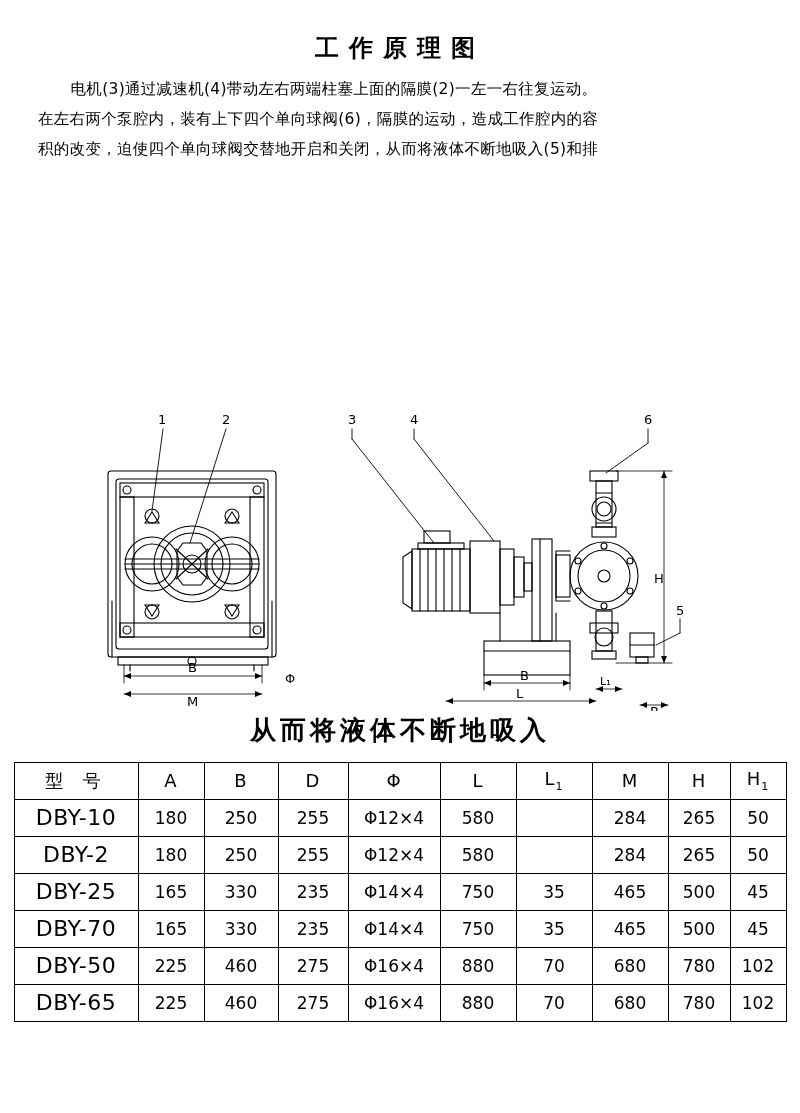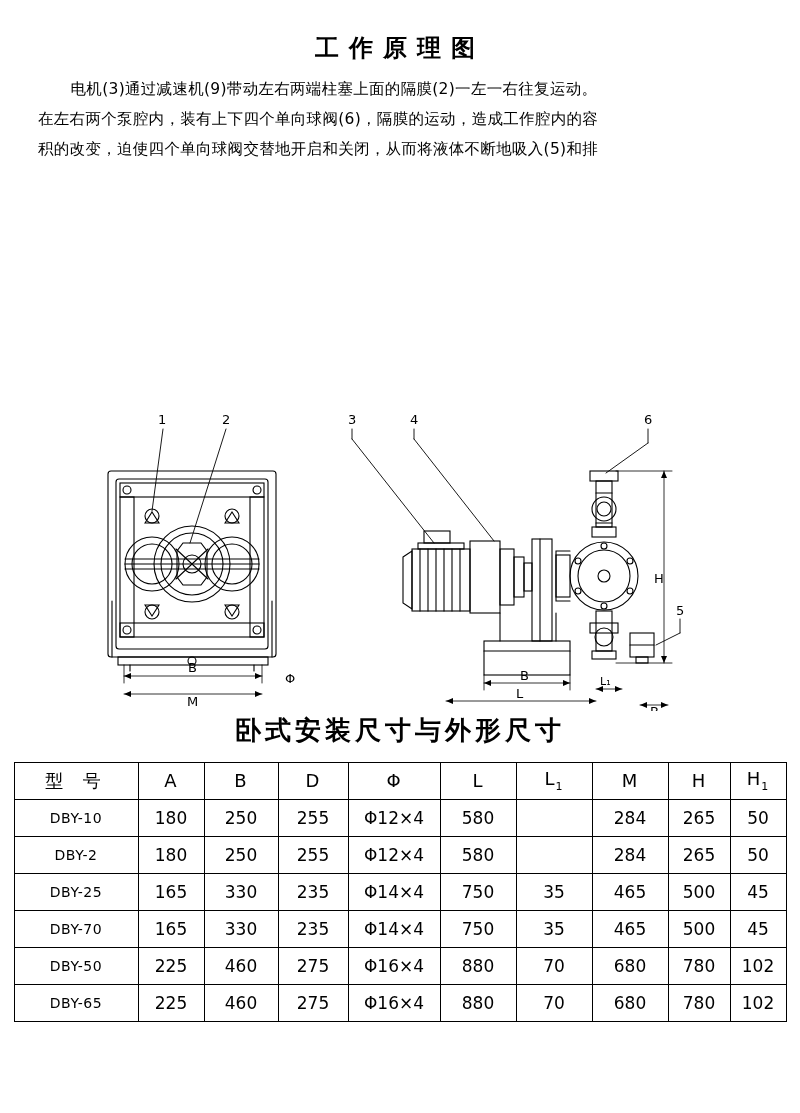--- a/index.html
+++ b/index.html
@@ -67,38 +67,38 @@
     font-size: 17px;
     height: 34px;
     font-weight: normal;
     font-family: "DejaVu Sans", "Liberation Sans", sans-serif;
   }
   table.spec th {
     font-size: 18px;
     letter-spacing: 1px;
   }
   table.spec .model-cell {
-    font-size: 14px;
+    font-size: 22px;
     letter-spacing: 0.5px;
   }
   table.spec .hdr-model {
     letter-spacing: 7px;
     padding-left: 2px;
   }
   .sub { font-size: 11px; vertical-align: sub; }
 </style>
 </head>
 <body>
 
 <div class="page">
 
   <div class="title-main">工作原理图</div>
 
   <div class="desc">
-    <p><span class="indent"></span><span>电机(3)通过减速机(9)带动左右两端柱塞上面的隔膜(2)一左一右往复运动。</span></p>
+    <p><span class="indent"></span><span>电机(3)通过减速机(4)带动左右两端柱塞上面的隔膜(2)一左一右往复运动。</span></p>
     <p>在左右两个泵腔内，装有上下四个单向球阀(6)，隔膜的运动，造成工作腔内的容</p>
     <p>积的改变，迫使四个单向球阀交替地开启和关闭，从而将液体不断地吸入(5)和排</p>
   </div>
 
   <div class="figure-area">
     <svg width="800" height="540" viewBox="0 0 800 540" xmlns="http://www.w3.org/2000/svg">
       <g stroke="#000" fill="none" stroke-width="1.1" stroke-linecap="round">
 
         <g>
 
@@ -311,21 +311,21 @@
         <text x="600" y="514" font-size="11">L₁</text>
         <text x="650" y="545">B</text>
 
         <text x="364" y="595">B</text>
         <text x="265" y="682">D</text>
         <text x="508" y="678">A</text>
       </g>
     </svg>
   </div>
 
-  <div class="title-sub">卧式安装尺寸与外形尺寸</div>
+  <div class="title-sub">从而将液体不断地吸入</div>
 
   <table class="spec">
     <colgroup>
       <col style="width:124px">
       <col style="width:66px">
       <col style="width:74px">
       <col style="width:70px">
       <col style="width:92px">
       <col style="width:76px">
       <col style="width:76px">

